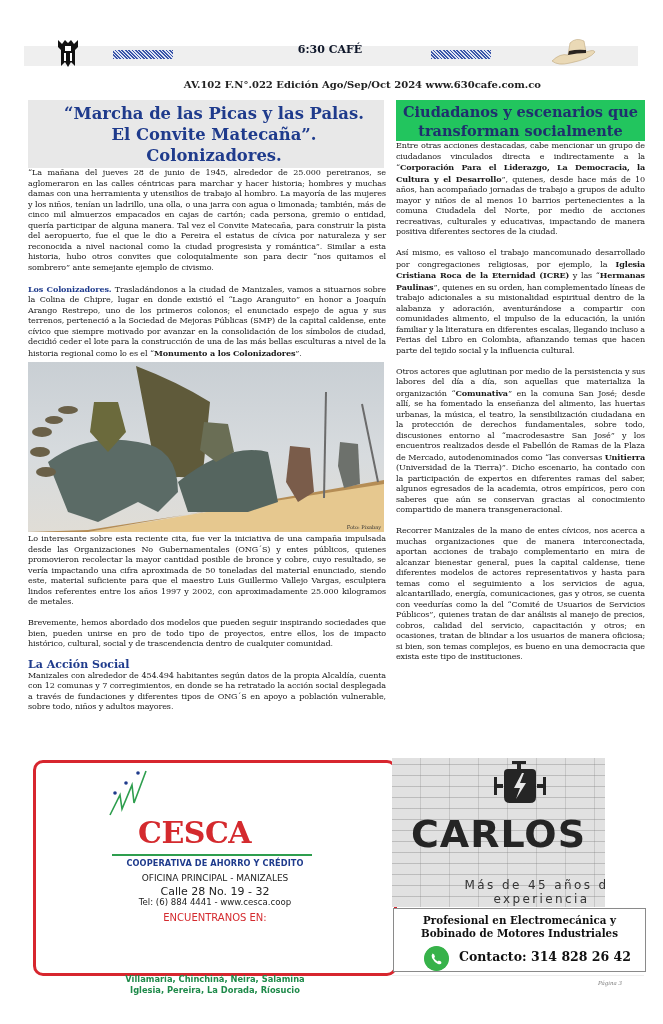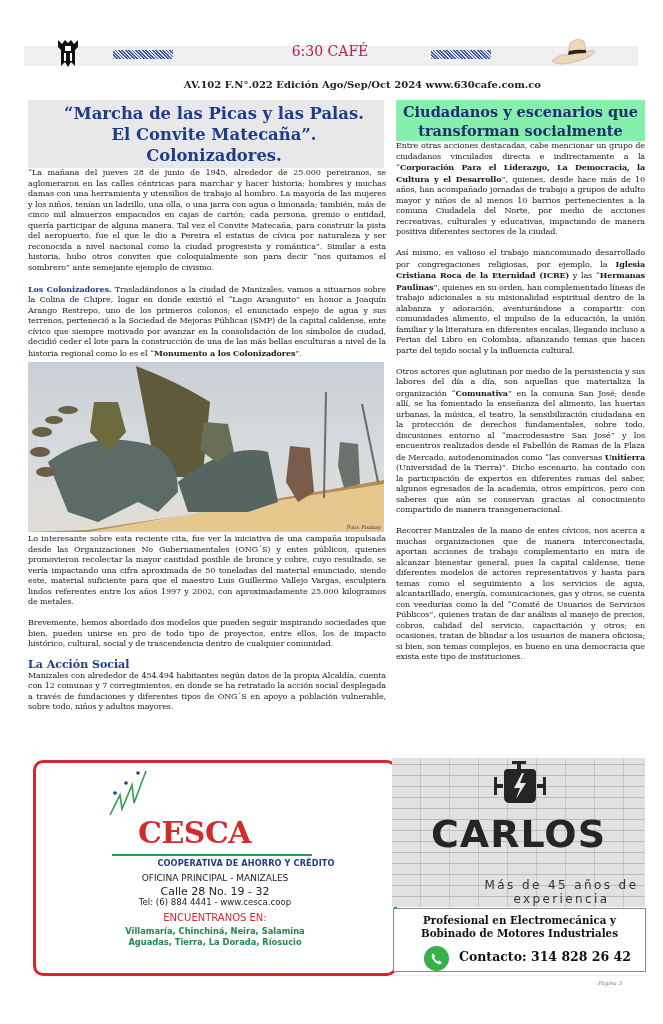--- a/index.html
+++ b/index.html
@@ -7,33 +7,33 @@
          font-family: "DejaVu Serif", serif; color: #1a1a1a; }
 
   
   .masthead { position: absolute; left: 24px; top: 46px; width: 614px; height: 20px; background: #efefef; }
   .logo { position: absolute; left: 56px; top: 38px; width: 24px; height: 30px; }
   .stripe { position: absolute; top: 50px; width: 60px; height: 9px;
             background: repeating-linear-gradient(45deg, #3a55a8 0 1.2px, #dfe4f4 1.2px 2.4px); }
   .stripe.l { left: 113px; }
   .stripe.r { left: 431px; }
   .brand { position: absolute; left: 230px; top: 43px; width: 200px; text-align: center;
-           font-family: "DejaVu Serif", serif; font-weight: normal; font-size: 14px; color: #be185d; }
+           font-family: "DejaVu Serif", serif; font-weight: bold; font-size: 11px; color: #0f172a; }
   .hat { position: absolute; left: 550px; top: 37px; width: 46px; height: 30px; }
   .edition { position: absolute; left: 0; top: 79px; width: 541px; text-align: right;
              font-family: "DejaVu Serif", serif; font-weight: bold; font-size: 10px; color: #222; }
 
   
   .col-left { position: absolute; left: 28px; top: 100px; width: 358px; }
   .col-right { position: absolute; left: 396px; top: 100px; width: 249px; }
 
   .title-left { background: #e8e8e8; color: #1f3b8c; font-weight: bold; text-align: center;
                 font-family: "DejaVu Serif", serif; font-size: 16.4px; line-height: 21px;
                 padding: 3px 0 2px 16px; margin: 0 2px 0 0; }
-  .title-right { background: #86efac; color: #1f2f6e; font-weight: bold; text-align: center;
+  .title-right { background: #22c55e; color: #1f2f6e; font-weight: bold; text-align: center;
                  font-family: "DejaVu Serif", serif; font-size: 14.5px; line-height: 18.5px;
                  padding: 3px 2px 1px 2px; }
 
   .body-text { font-family: "DejaVu Serif", serif; font-size: 8.05px; line-height: 10.5px;
                text-align: justify; margin: 0; letter-spacing: -0.12px; }
   .col-right .body-text { font-size: 8.05px; letter-spacing: -0.14px; }
   .gap { height: 10.5px; }
   .section-head-inline { color: #1f3b8c; font-weight: bold; }
   .section-head { color: #1f3b8c; font-weight: bold; font-size: 11px; line-height: 13px; margin-top: 8px; }
   b { font-weight: bold; }
@@ -45,34 +45,34 @@
   .photo-credit { position: absolute; right: 3px; bottom: 2px; font-size: 5px; color: #333; }
 
   
   .cesca { position: absolute; left: 33px; top: 760px; width: 320px; height: 210px;
            border: 3px solid #d7262e; border-radius: 10px; background: #fff; padding-left: 38px; }
   .cesca .lines { position: absolute; left: 70px; top: 6px; }
   .cesca .word { position: absolute; left: 102px; top: 52px; font-family: "DejaVu Serif", serif;
                  font-weight: bold; color: #d42a2e; font-size: 30px; letter-spacing: -0.5px; }
   .cesca .underline { position: absolute; left: 76px; top: 91px; width: 200px; height: 2px; background: #2e9e4e; }
   .cesca .coop { position: absolute; left: 0; width: 100%; top: 95px; text-align: center; color: #1f3b8c;
-                 font-family: "DejaVu Sans", sans-serif; font-weight: bold; font-size: 8.2px; letter-spacing: 0.1px; margin-left: 31px; }
+                 font-family: "DejaVu Sans", sans-serif; font-weight: bold; font-size: 8.2px; letter-spacing: 0.1px; }
   .cesca .t { position: absolute; left: 0; width: 100%; text-align: center;
               font-family: "DejaVu Sans", sans-serif; color: #222; }
   .cesca .t1 { top: 110px; font-size: 9px; }
   .cesca .t2 { top: 122px; font-size: 11px; }
   .cesca .t3 { top: 134px; font-size: 8.6px; }
   .cesca .t4 { top: 149px; font-size: 10px; color: #d42a2e; }
-  .cesca .t5, .cesca .t6, .cesca .t7 { font-size: 8.3px; color: #1f8a4a; font-weight: bold; }
+  .cesca .t5, .cesca .t6, .cesca .t7 { font-size: 8.3px; color: #1f8a4a; font-weight: bold; margin-top: 48px; }
   .cesca .t5 { top: 163px; }
   .cesca .t6 { top: 174px; }
   .cesca .t7 { top: 185px; }
 
   
-  .carlos { position: absolute; left: 392px; top: 758px; width: 253px; height: 149px; overflow: hidden;
+  .carlos { position: absolute; left: 392px; top: 758px; width: 213px; height: 149px; overflow: hidden;
             background: #0ea5e9; }
   .carlos .bricks { position: absolute; inset: 0;
             background:
               repeating-linear-gradient(0deg, transparent 0 10px, rgba(120,120,120,0.35) 10px 11px),
               repeating-linear-gradient(90deg, transparent 0 28px, rgba(120,120,120,0.25) 28px 29px),
               #e1e1e1; }
   .carlos .engine { position: absolute; left: 100px; top: 3px; }
   .carlos .name1, .carlos .name2 { position: absolute; left: 0; width: 100%; text-align: center;
             font-family: "DejaVu Sans", sans-serif; font-weight: bold; color: #252525; font-size: 38px; letter-spacing: 1px; }
   .carlos .name1 { top: 54px; }
@@ -175,21 +175,21 @@
     <circle cx="32" cy="4" r="1.8" fill="#1f3b8c"></circle>
   </svg>
   <div class="word">CESCA</div>
   <div class="underline"></div>
   <div class="coop">COOPERATIVA DE AHORRO Y CRÉDITO</div>
   <div class="t t1">OFICINA PRINCIPAL - MANIZALES</div>
   <div class="t t2">Calle 28 No. 19 - 32</div>
   <div class="t t3">Tel: (6) 884 4441 - www.cesca.coop</div>
   <div class="t t4">ENCUENTRANOS EN:</div>
   <div class="t t5">Villamaría, Chinchiná, Neira, Salamina</div>
-  <div class="t t6">Aguadas, Tierra, La Dorada, Ríosucio</div>
+  <div class="t t6">Iglesia, Pereira, La Dorada, Ríosucio</div>
 </div>
 
 <div class="carlos">
   <div class="bricks"></div>
   <svg class="engine" width="56" height="48" viewBox="0 0 56 48">
     <rect x="20" y="0" width="14" height="3" fill="#252525"></rect>
     <rect x="25" y="3" width="4" height="5" fill="#252525"></rect>
     <rect x="2" y="16" width="3" height="18" fill="#252525"></rect>
     <rect x="5" y="23" width="6" height="4" fill="#252525"></rect>
     <rect x="51" y="16" width="3" height="18" fill="#252525"></rect>

